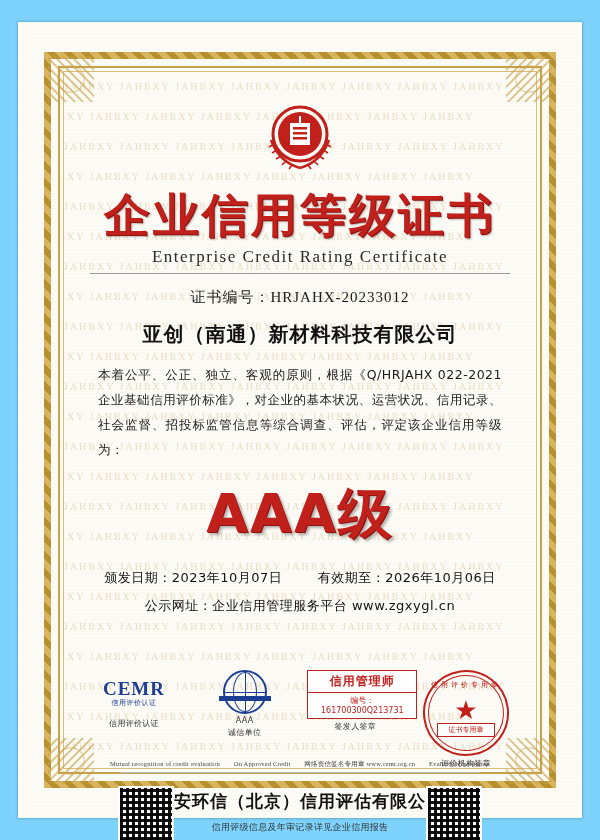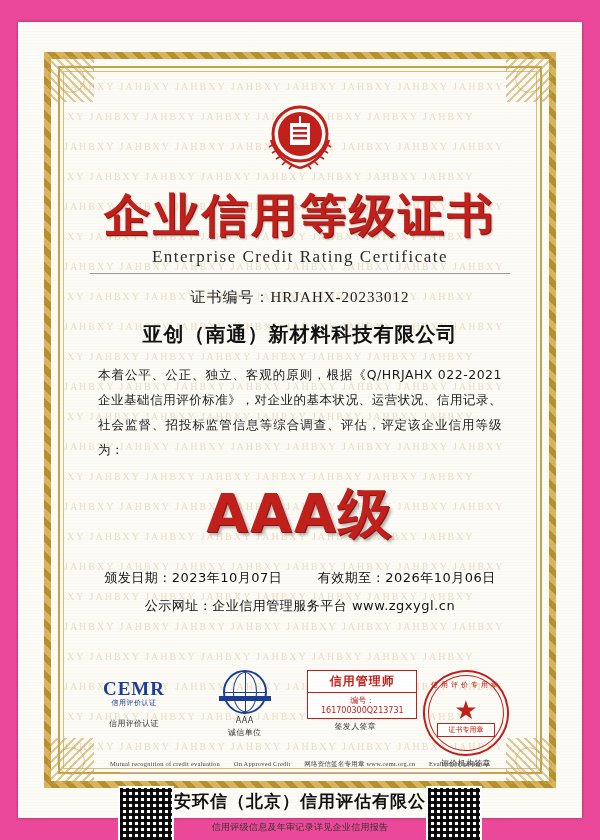--- a/index.html
+++ b/index.html
@@ -5,21 +5,21 @@
   html,body{margin:0;padding:0;}
   body{
     width:600px;height:840px;
     background:#c9c9c9;
     font-family:"Liberation Sans", sans-serif;
     overflow:hidden;
   }
   .page{
     position:relative;
     width:600px;height:840px;
-    background:#ec4899;
+    background:#7dd3fc;
   }
   
   .paper{
     position:absolute;
     left:18px;top:22px;right:18px;bottom:22px;
     background:#fdfbf6;
     box-shadow:0 0 3px rgba(0,0,0,.35);
   }
   
   .border-outer{

